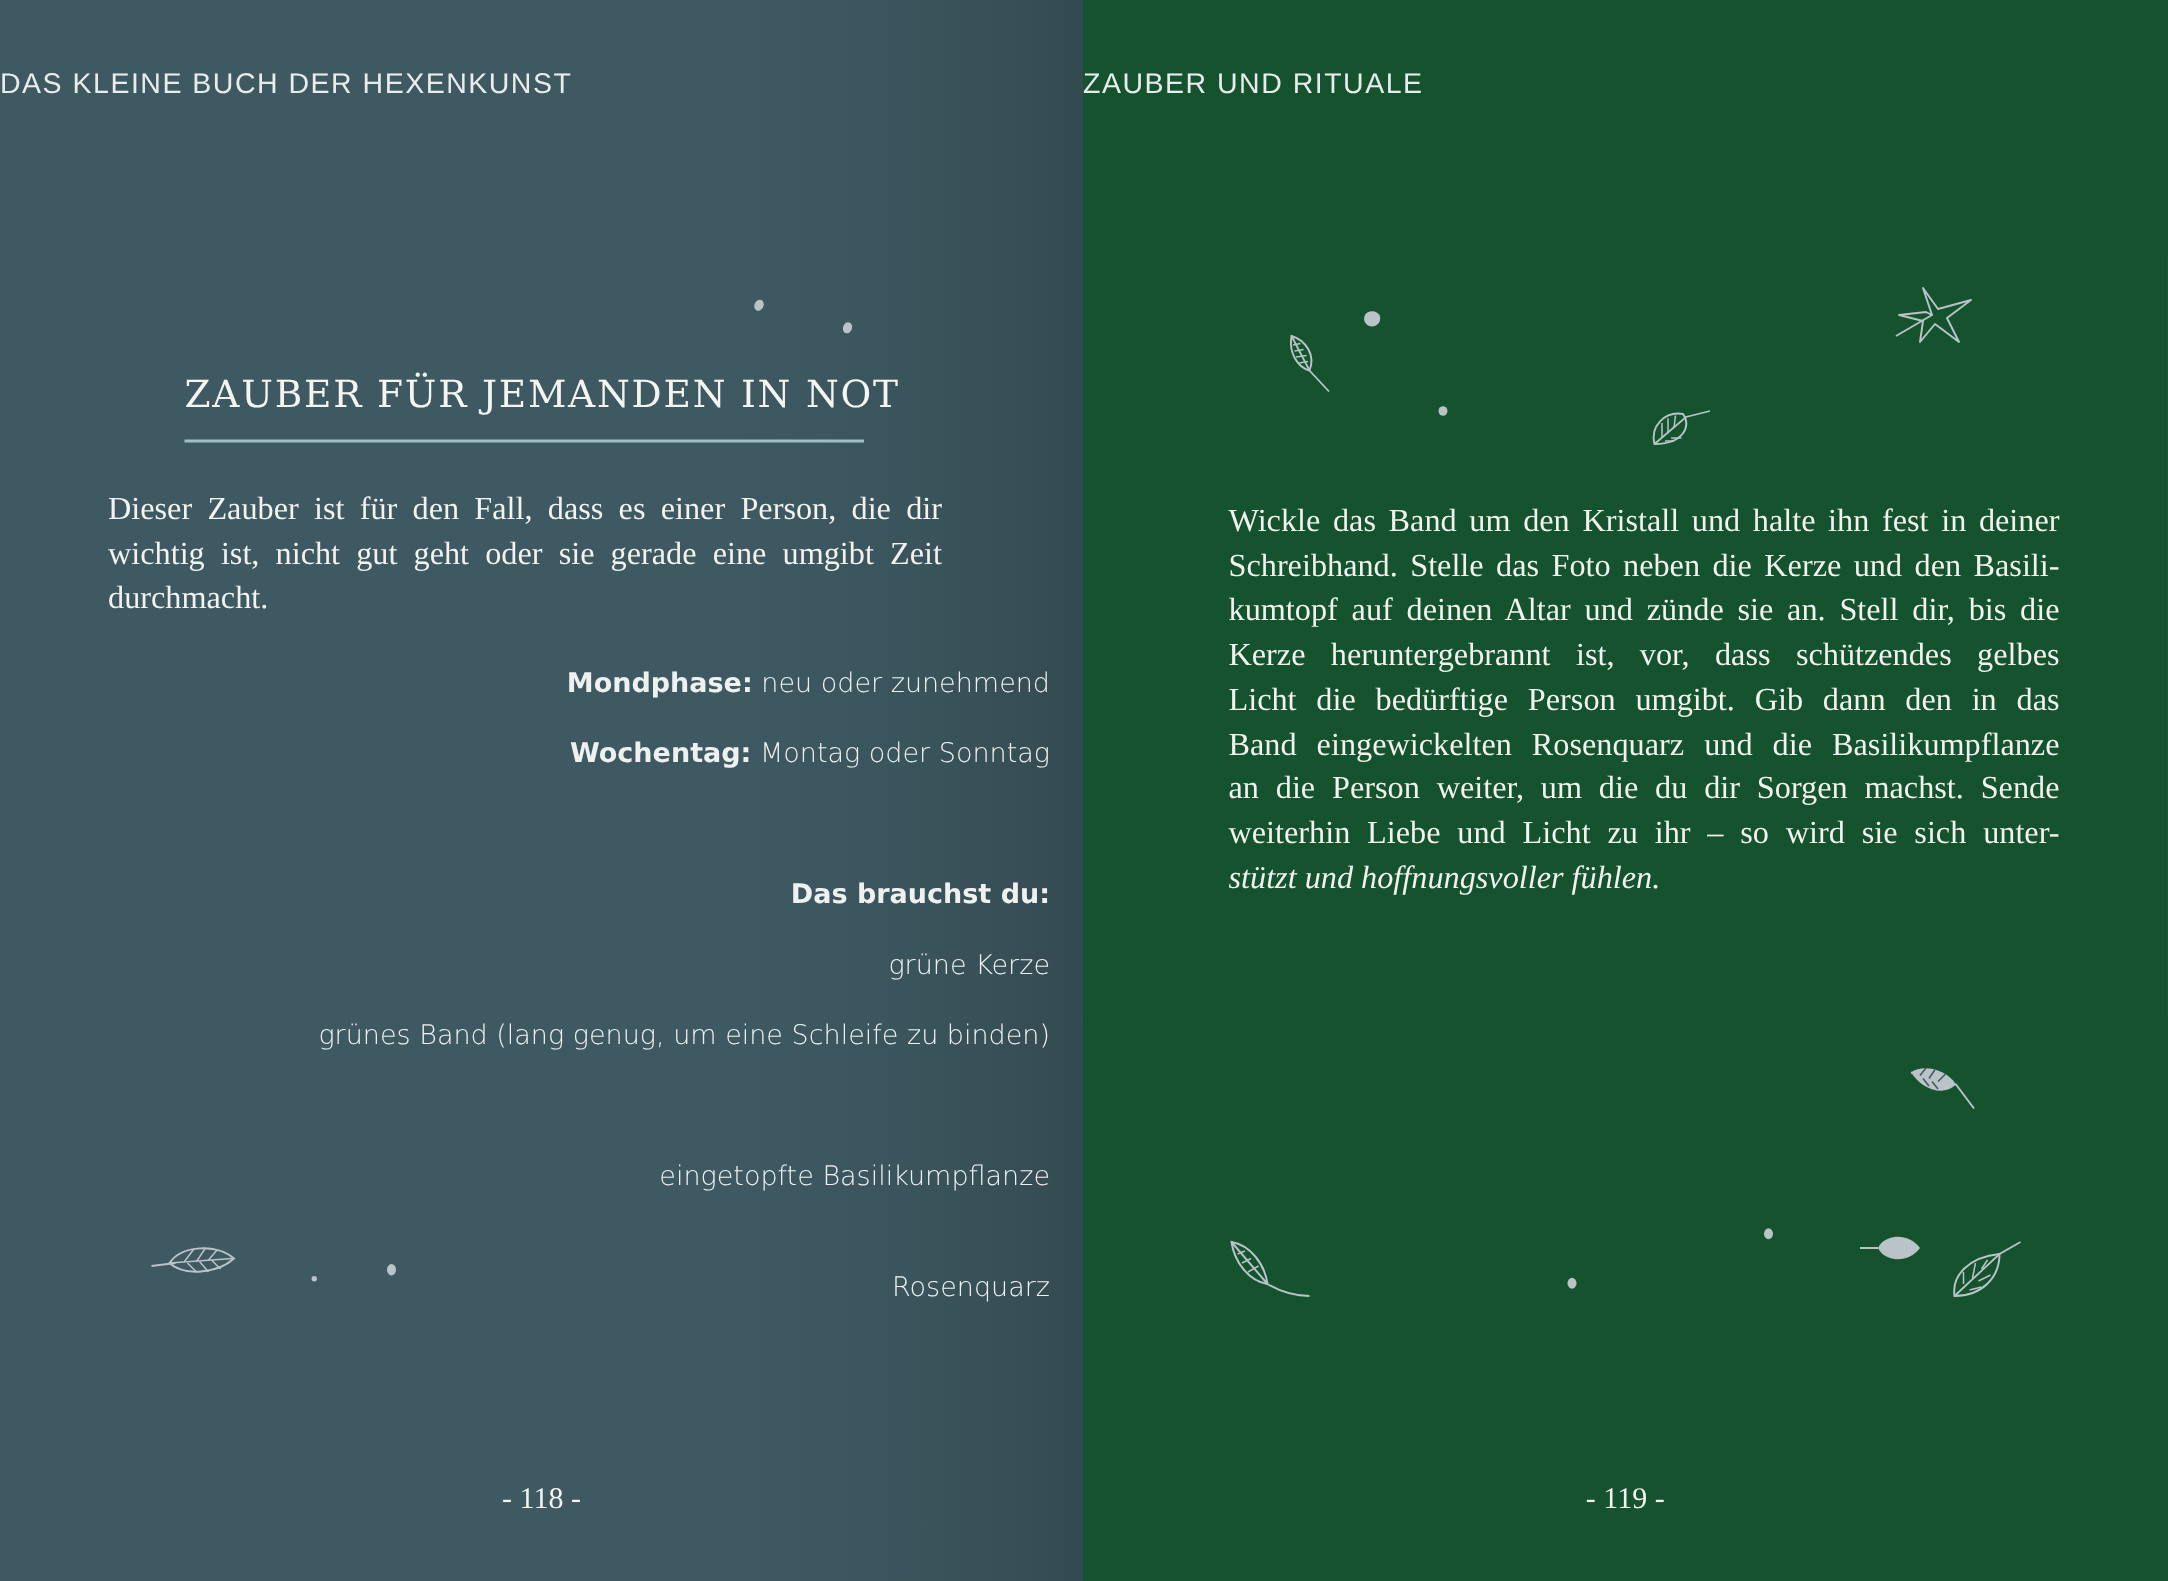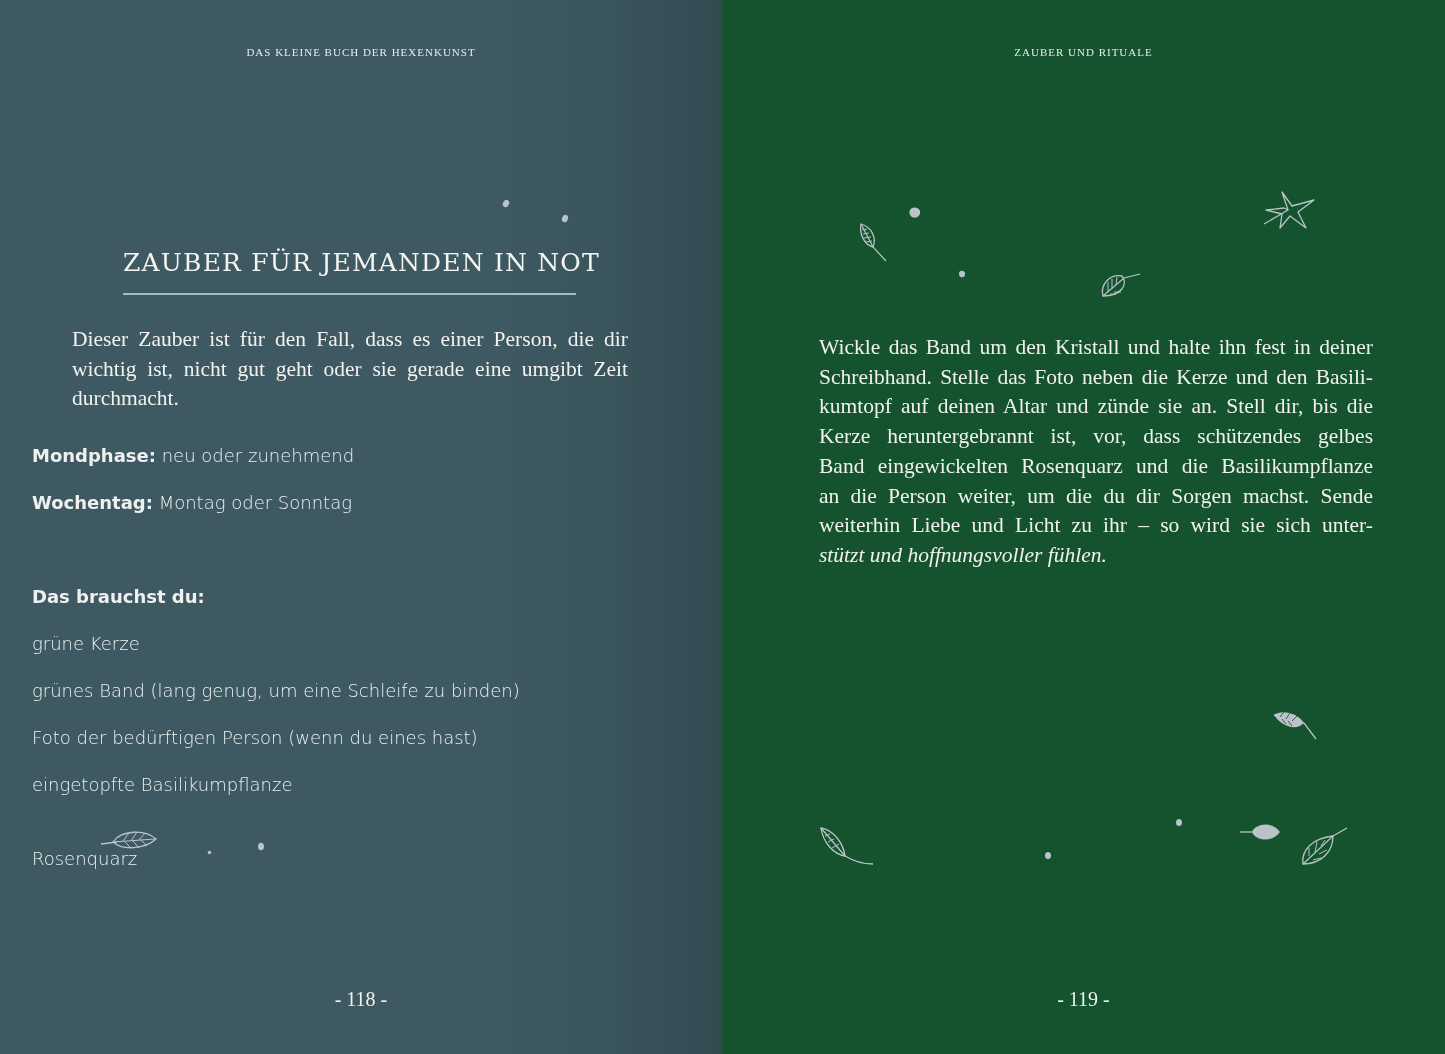--- a/index.html
+++ b/index.html
@@ -15,23 +15,22 @@
     .page-left {
       left: 0; width: 722px;
       background: linear-gradient(to right, #3e5962 0%, #3e5962 68%, #3a545c 85%, #344a51 100%);
     }
     .page-right {
       left: 722px; width: 723px;
       background: #14532d;
     }
     .running-head {
       position: absolute; top: 46px; left: 0; right: 0;
-      text-align: center;
-      font-family: Liberation Serif, serif;
-      font-size: 11px; letter-spacing: 1px;
+      font-family: Liberation Sans, sans-serif;
+      font-size: 19px; letter-spacing: 1px;
       color: #e8ecec;
     }
     .spell-title {
       position: absolute; left: 123px; top: 248px; width: 454px;
       text-align: center;
       font-family: "DejaVu Serif", serif;
       font-size: 25px; letter-spacing: 1.2px;
       color: #f4f4f0;
       white-space: nowrap;
     }
@@ -41,26 +40,25 @@
     }
     .intro {
       position: absolute; left: 72px; top: 325px; width: 556px;
       font-family: "Liberation Serif", serif;
       font-size: 21.5px; line-height: 29.5px;
       color: #f2f2ee;
       text-align: justify;
     }
     .meta-line, .needs-head, .needs-item {
       position: absolute; left: 0; width: 700px;
-      text-align: left;
+      text-align: right;
       font-family: "DejaVu Sans", sans-serif;
       font-size: 18px;
       color: #eef1f0;
       font-weight: 300;
-      padding-left: 32px;
     }
     .meta-line b, .needs-head { font-weight: bold; }
     .body-right {
       position: absolute; left: 97px; top: 333px; width: 554px;
       font-family: "Liberation Serif", serif;
       font-size: 21.5px; line-height: 29.7px;
       color: #f2f2ee;
       text-align: justify;
       hyphens: manual;
     }
@@ -102,21 +100,20 @@
     <span>neu oder zunehmend</span>
   </div>
   <div class="meta-line" style="top:492px; left:0; width:700px;">
     <b>Wochentag:</b>
     <span>Montag oder Sonntag</span>
   </div>
 
   <div class="needs-head" style="top:586px;">Das brauchst du:</div>
   <div class="needs-item" style="top:633px;">grüne Kerze</div>
   <div class="needs-item" style="top:680px;">grünes Band (lang genug, um eine Schleife zu binden)</div>
-  <div class="needs-item" style="top:727px;">Foto der bedürftigen Person (wenn du eines hast)</div>
   <div class="needs-item" style="top:774px;">eingetopfte Basilikumpflanze</div>
   <div class="needs-item" style="top:848px;">Rosenquarz</div>
 
   <div class="deco" style="left:99px; top:827px;">
     <svg width="60" height="26" viewBox="0 0 60 26">
       <path d="M2 17 L18 15" stroke="#b9c3c8" stroke-width="1.3" fill="none"></path>
       <path d="M14 15 C22 3, 46 2, 57 12 C46 22, 24 24, 14 15 Z" stroke="#b9c3c8" stroke-width="1.3" fill="none"></path>
       <path d="M14 15 L56 12" stroke="#b9c3c8" stroke-width="1.1"></path>
       <path d="M24 14 L30 6 M32 14 L38 5 M40 13 L46 6 M26 15 L32 21 M34 14 L40 21 M42 13 L48 19" stroke="#b9c3c8" stroke-width="1"></path>
     </svg>
@@ -167,20 +164,21 @@
       <path d="M2 36 L26 22" stroke="#b9c3c8" stroke-width="1.2" fill="none"></path>
       <path d="M26 22 L20 4 L30 18 L52 12 L36 24 L44 40 L28 28 L18 40 L20 26 L4 22 L22 20 Z" stroke="#b9c3c8" stroke-width="1.3" fill="none" stroke-linejoin="round"></path>
     </svg>
   </div>
 
   <div class="body-right">
     <span class="line">Wickle das Band um den Kristall und halte ihn fest in deiner</span>
     <span class="line">Schreibhand. Stelle das Foto neben die Kerze und den Basili-</span>
     <span class="line">kumtopf auf deinen Altar und zünde sie an. Stell dir, bis die</span>
     <span class="line">Kerze heruntergebrannt ist, vor, dass schützendes gelbes</span>
+    <span class="line">Licht die bedürftige Person umgibt. Gib dann den in das</span>
     <span class="line">Band eingewickelten Rosenquarz und die Basilikumpflanze</span>
     <span class="line">an die Person weiter, um die du dir Sorgen machst. Sende</span>
     <span class="line">weiterhin Liebe und Licht zu ihr – so wird sie sich unter-</span>
     <span class="line last">stützt und hoffnungsvoller fühlen.</span>
   </div>
 
   <div class="deco" style="left:550px; top:709px;">
     <svg width="46" height="32" viewBox="0 0 46 32">
       <path d="M2 6 C10 0, 26 4, 32 14 C24 22, 10 18, 2 6 Z" fill="#b9c3c8"></path>
       <path d="M2 6 L32 14 L44 30" stroke="#b9c3c8" stroke-width="1.3" fill="none"></path>

